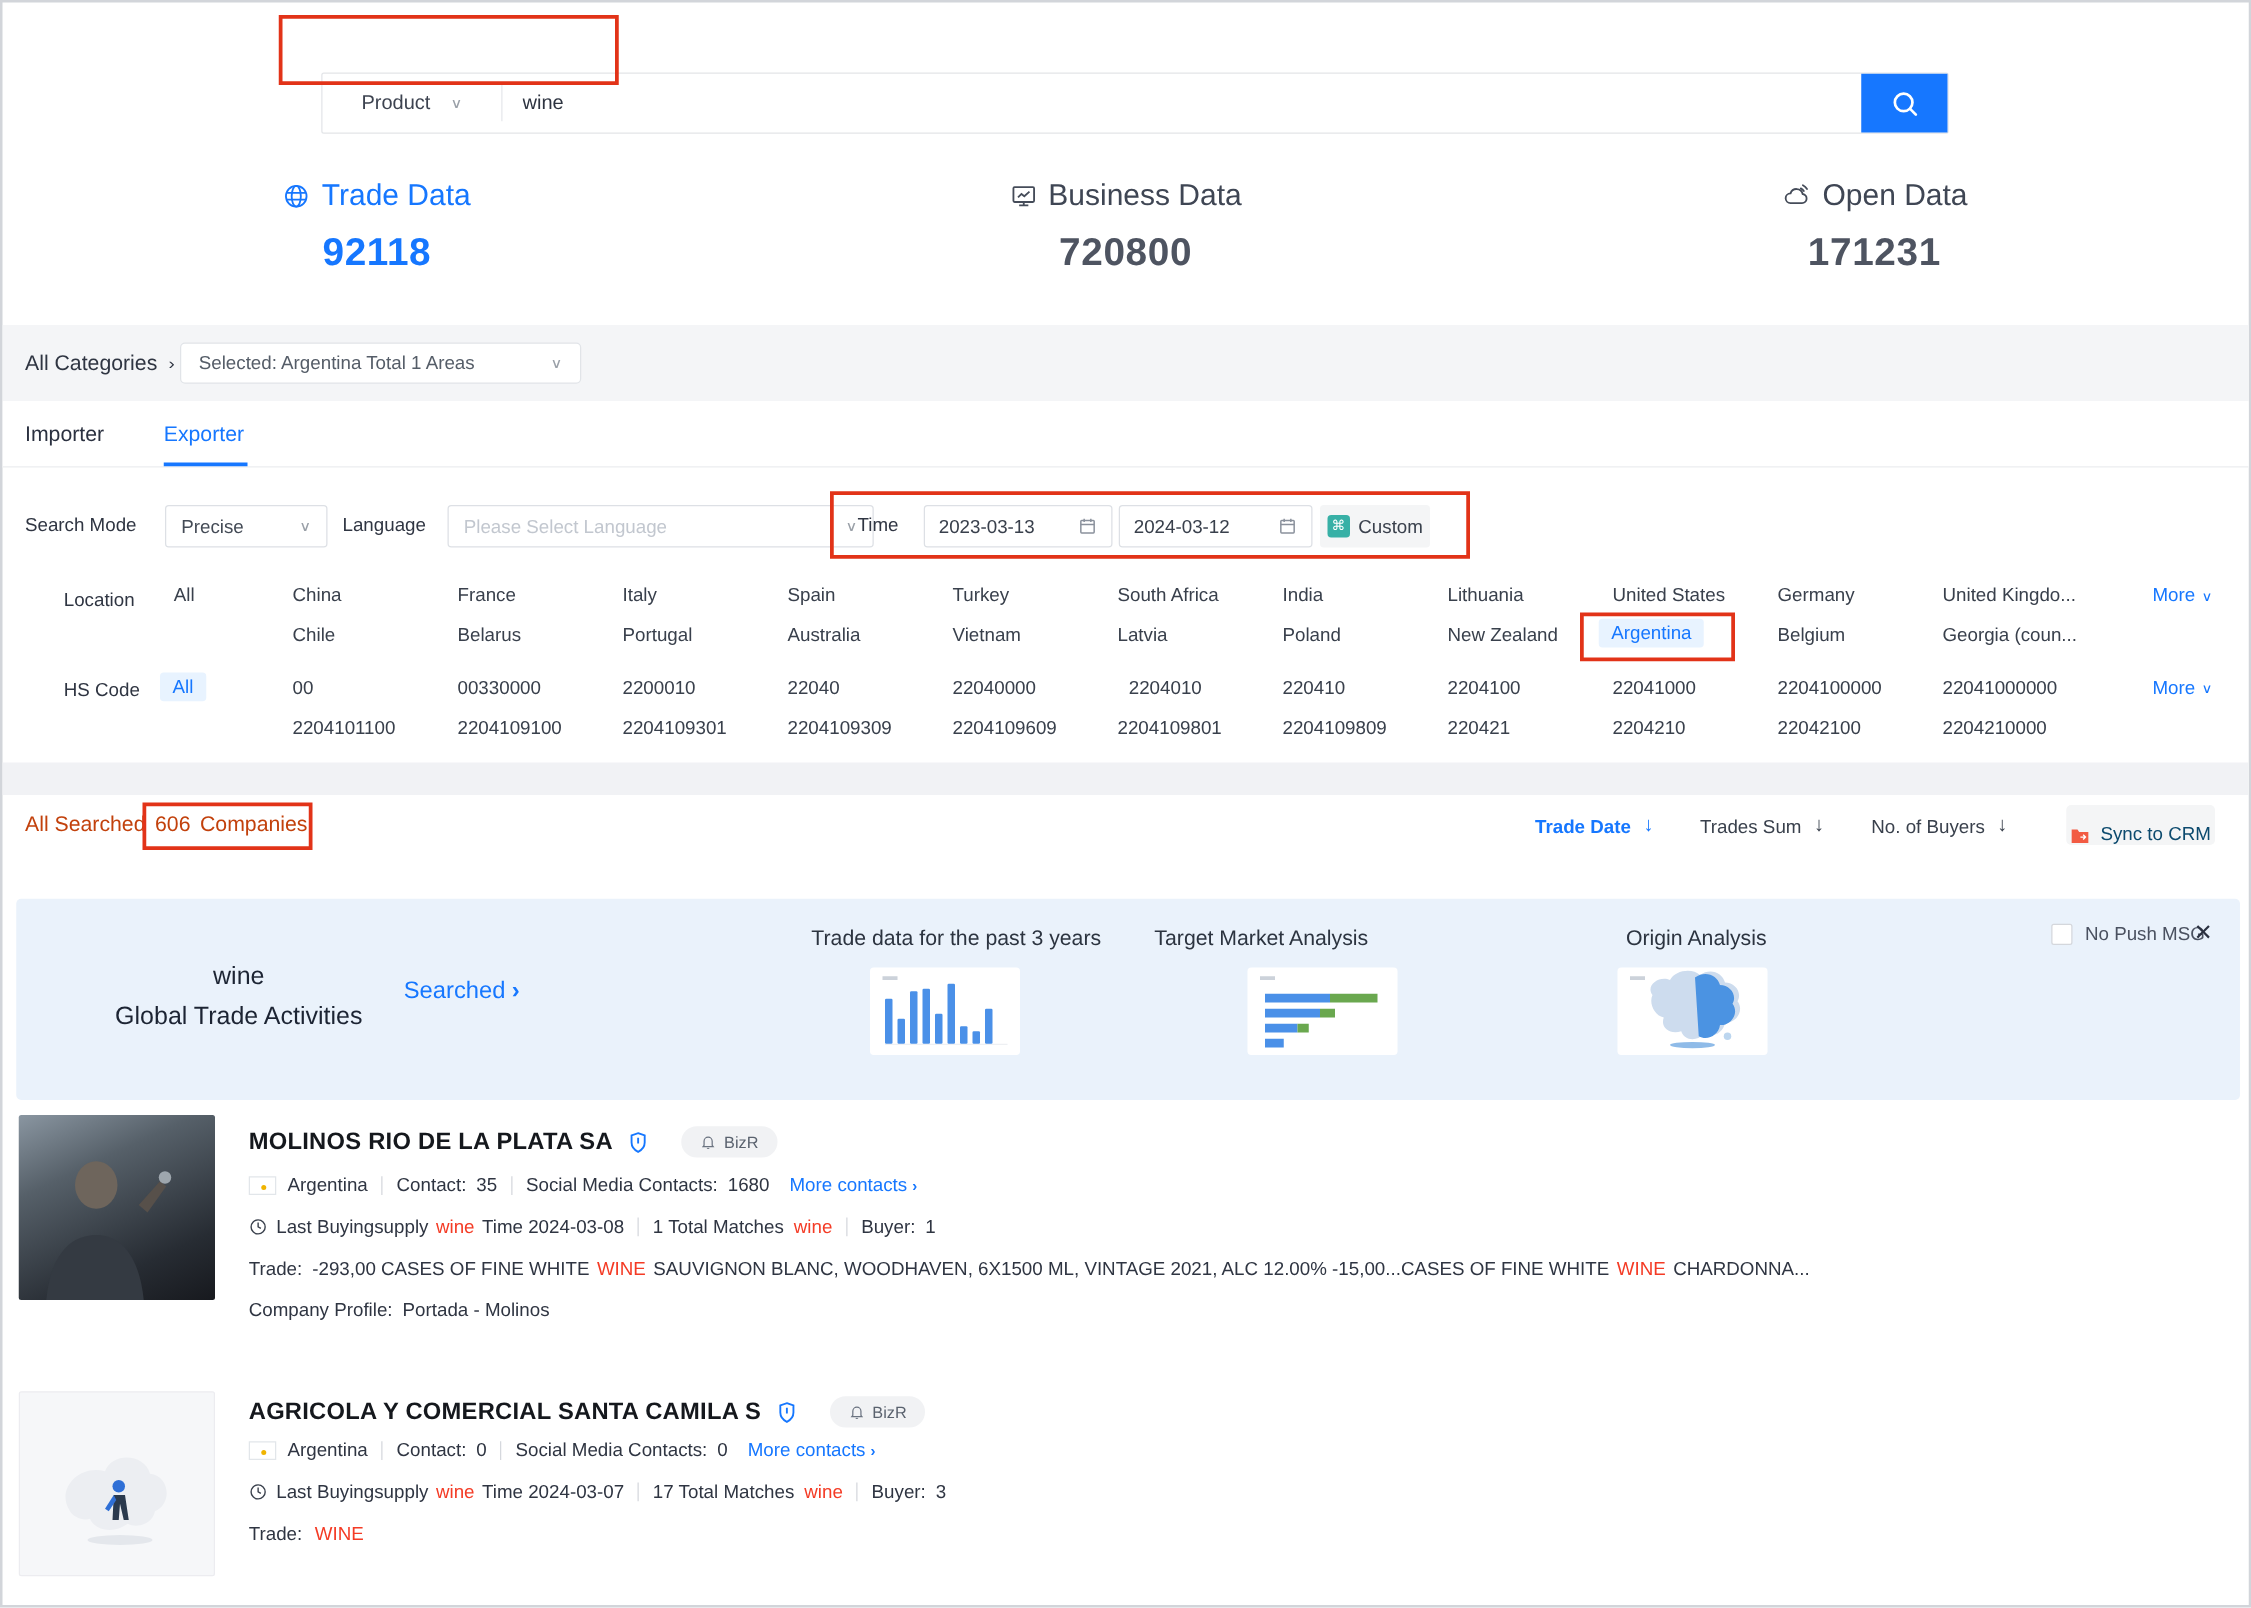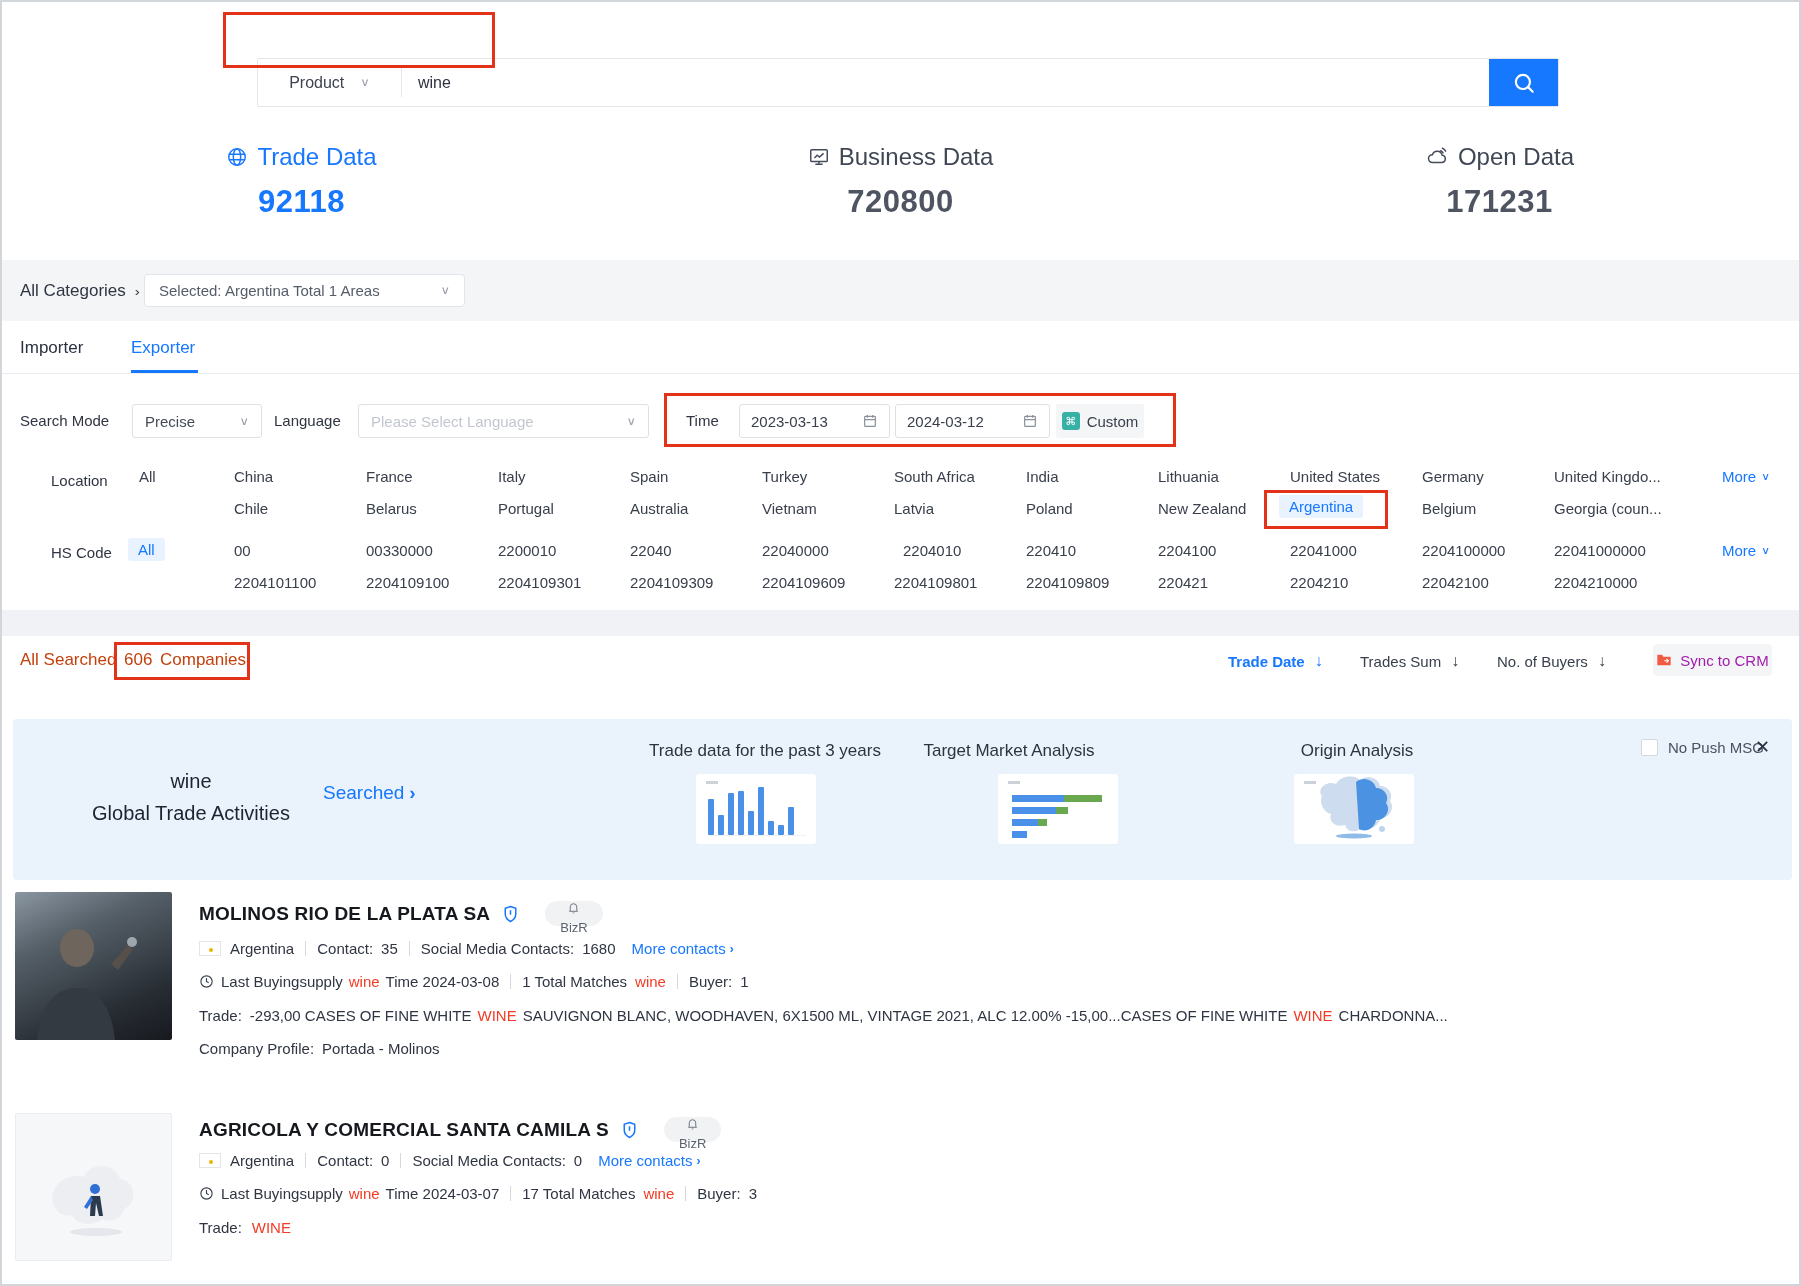--- a/index.html
+++ b/index.html
@@ -60,21 +60,21 @@
   .pill-blue { position:absolute; background:#e8f3ff; color:#1677ff; padding:3px 10px; border-radius:3px; font-size:15px; cursor:pointer; white-space:nowrap; }
   .more-link { position:absolute; left:1720px; font-size:15px; color:#1677ff; cursor:pointer; display:flex; gap:5px; align-items:center; }
 
   .gray-strip { left:0; top:608px; width:1797px; height:26px; background:#f1f2f5; }
 
   
   .rh-text { position:absolute; top:648px; font-size:17px; color:#c2410c; }
   .sort { position:absolute; top:650px; display:flex; align-items:center; gap:10px; font-size:15px; color:#39404c; cursor:pointer; }
   .sort .arr { font-size:16px; }
   .sort.active, .sort.active .arr { color:#1677ff;font-weight:bold; }
-  .sync-btn { position:absolute; left:1651px; top:642px; width:119px; height:32px; background:#f4f5f6; border:none; border-radius:4px; display:flex; align-items:center; justify-content:center; gap:8px; cursor:pointer; font-size:15px; color:#a21caf; }
+  .sync-btn { position:absolute; left:1651px; top:642px; width:119px; height:32px; background:#f4f5f6; border:none; border-radius:4px; display:flex; align-items:flex-end; justify-content:center; gap:8px; cursor:pointer; font-size:15px; color:#0c4a6e; }
 
   
   .banner { left:11px; top:717px; width:1779px; height:161px; background:#eaf2fb; border-radius:4px; }
   .b-kw { position:absolute; left:48px; width:260px; top:51px; text-align:center; font-size:20px; color:#1c2433; }
   .b-sub { position:absolute; left:48px; width:260px; top:83px; text-align:center; font-size:20px; color:#1c2433; }
   .b-analysis { position:absolute; left:310px; top:63px; display:flex; align-items:center; gap:5px; font-size:19px; color:#1677ff; cursor:pointer; }
   .b-head { position:absolute; top:22px; width:240px; text-align:center; font-size:17px; color:#2c3440; }
   .thumb { position:absolute; top:55px; width:120px; height:70px; background:#fff; border-radius:3px; overflow:hidden; }
   .tdash { position:absolute; left:10px; top:7px; width:12px; height:3px; background:#ccd2da; }
   .tbars { position:absolute; left:12px; right:10px; bottom:8px; top:14px; display:flex; align-items:flex-end; gap:4px; border-bottom:1px solid #eef0f3; }
@@ -85,21 +85,21 @@
   .tb-green { height:7px; background:#6aa84f; }
   .np-box { position:absolute; left:1628px; top:20px; width:17px; height:17px; background:#fff; border:1px solid #d4d7dc; border-radius:2px; cursor:pointer; }
   .np-lbl { position:absolute; left:1655px; top:20px; font-size:15px; color:#4a5160; }
   .np-x { position:absolute; left:1742px; top:17px; font-size:18px; color:#2b3140; cursor:pointer; }
 
   
   .photo { position:absolute; left:13px; width:157px; height:148px; border-radius:2px; overflow:hidden; }
   .title-row { position:absolute; left:197px; display:flex; align-items:center; }
   .c-name { font-size:19px; font-weight:700; color:#15181d; letter-spacing:.2px; }
   .c-shield { margin-left:13px; display:flex; }
-  .bizr { margin-left:27px; height:25px; padding:0 15px; background:#f1f2f4; border-radius:13px; display:flex; align-items:center; gap:6px; font-size:13px; color:#5a626e; cursor:pointer;flex-direction:column; }
+  .bizr { margin-left:27px; height:25px; padding:0 15px; background:#f1f2f4; border-radius:13px; display:flex; align-items:center; gap:6px; font-size:13px; color:#5a626e; cursor:pointer; }
   .c-row { position:absolute; left:197px; display:flex; align-items:center; font-size:15px; color:#2f3542; white-space:nowrap; }
   .c-row .gap { margin-left:8px; }
   .mc-link { color:#1677ff; margin-left:16px; display:flex; align-items:center; gap:4px; cursor:pointer; }
   .flag { width:22px; height:15px; border:1px solid #e2e6ea; margin-right:9px; position:relative; flex:none; }
   .flag .s1,.flag .s3 { height:5px; background:#7fb8e6; }
   .flag .s2 { height:5px; background:#fff; }
   .flag .sun { position:absolute; left:9px; top:5.5px; width:4px; height:4px; border-radius:50%; background:#f0b400; }
   .clock-ic { margin-right:7px; display:flex; }
 </style>
 </head>
@@ -180,21 +180,21 @@
   <span class="tab active" style="left:129px">Exporter</span>
   <div class="tab-underline"></div>
 </div>
 
 <span class="flabel" style="left:18px;top:410px">Search Mode</span>
 <div class="fselect" style="left:130px;top:402px;width:130px">
   <span class="val">Precise</span>
   <span class="chev">∨</span>
 </div>
 <span class="flabel" style="left:272px;top:410px">Language</span>
-<div class="fselect" style="left:356px;top:402px;width:291px">
+<div class="fselect" style="left:356px;top:402px;width:341px">
   <span class="ph">Please Select Language</span>
   <span class="chev">∨</span>
 </div>
 <span class="flabel" style="left:684px;top:410px">Time</span>
 <div class="dinput" style="left:737px;top:402px;width:151px">
   <span class="val">2023-03-13</span>
   <span style="display:flex">
       <svg width="16" height="16" viewBox="0 0 24 24" fill="none" stroke="#8a919c" stroke-width="1.8">
         <rect x="4" y="5" width="16" height="15" rx="1"></rect>
         <path d="M4 10h16M8 3v4M16 3v4"></path>

